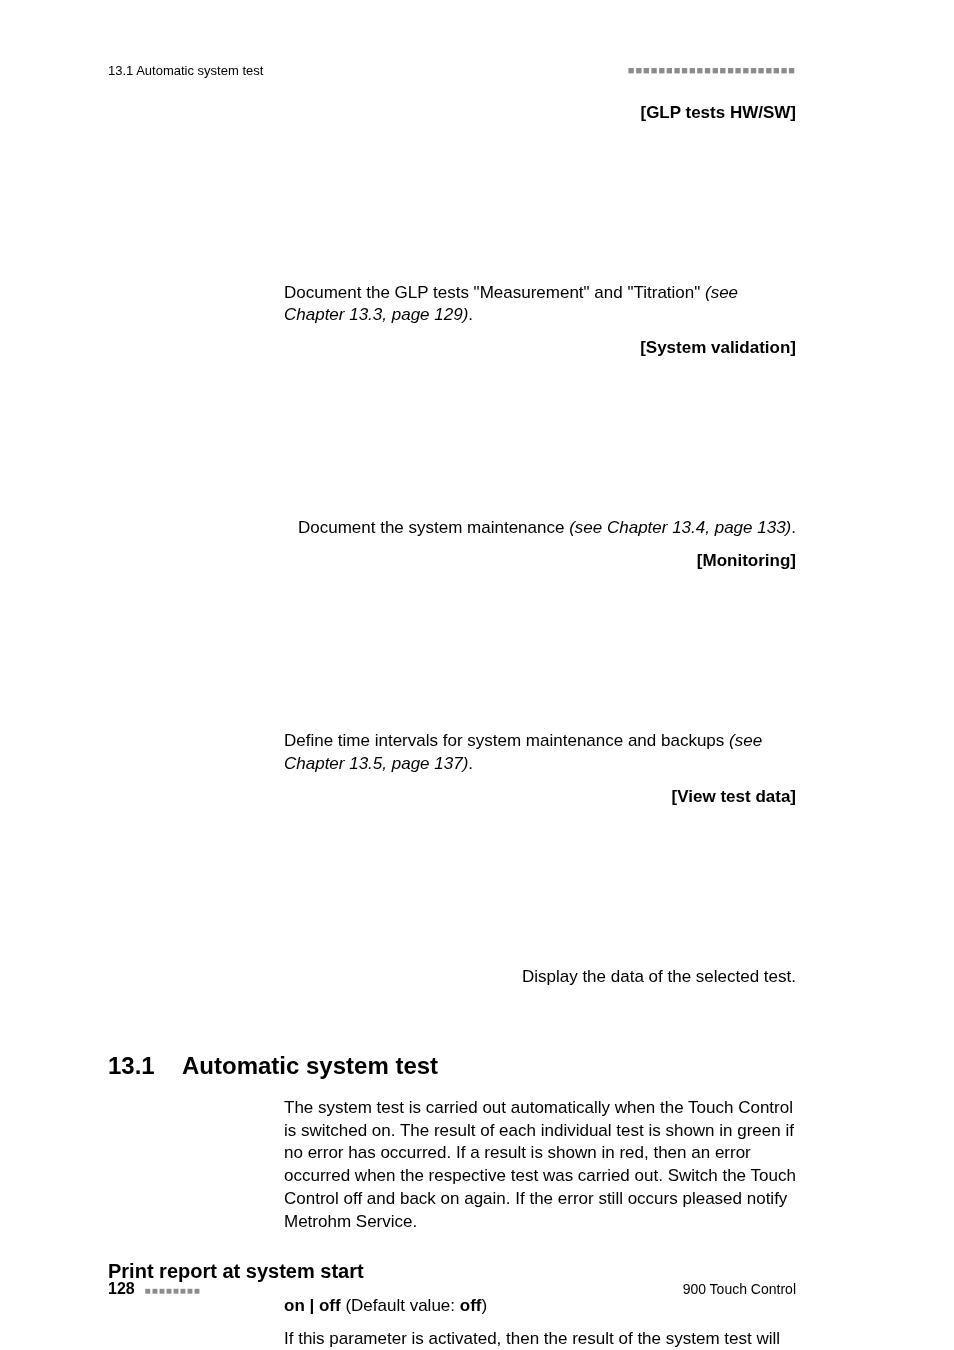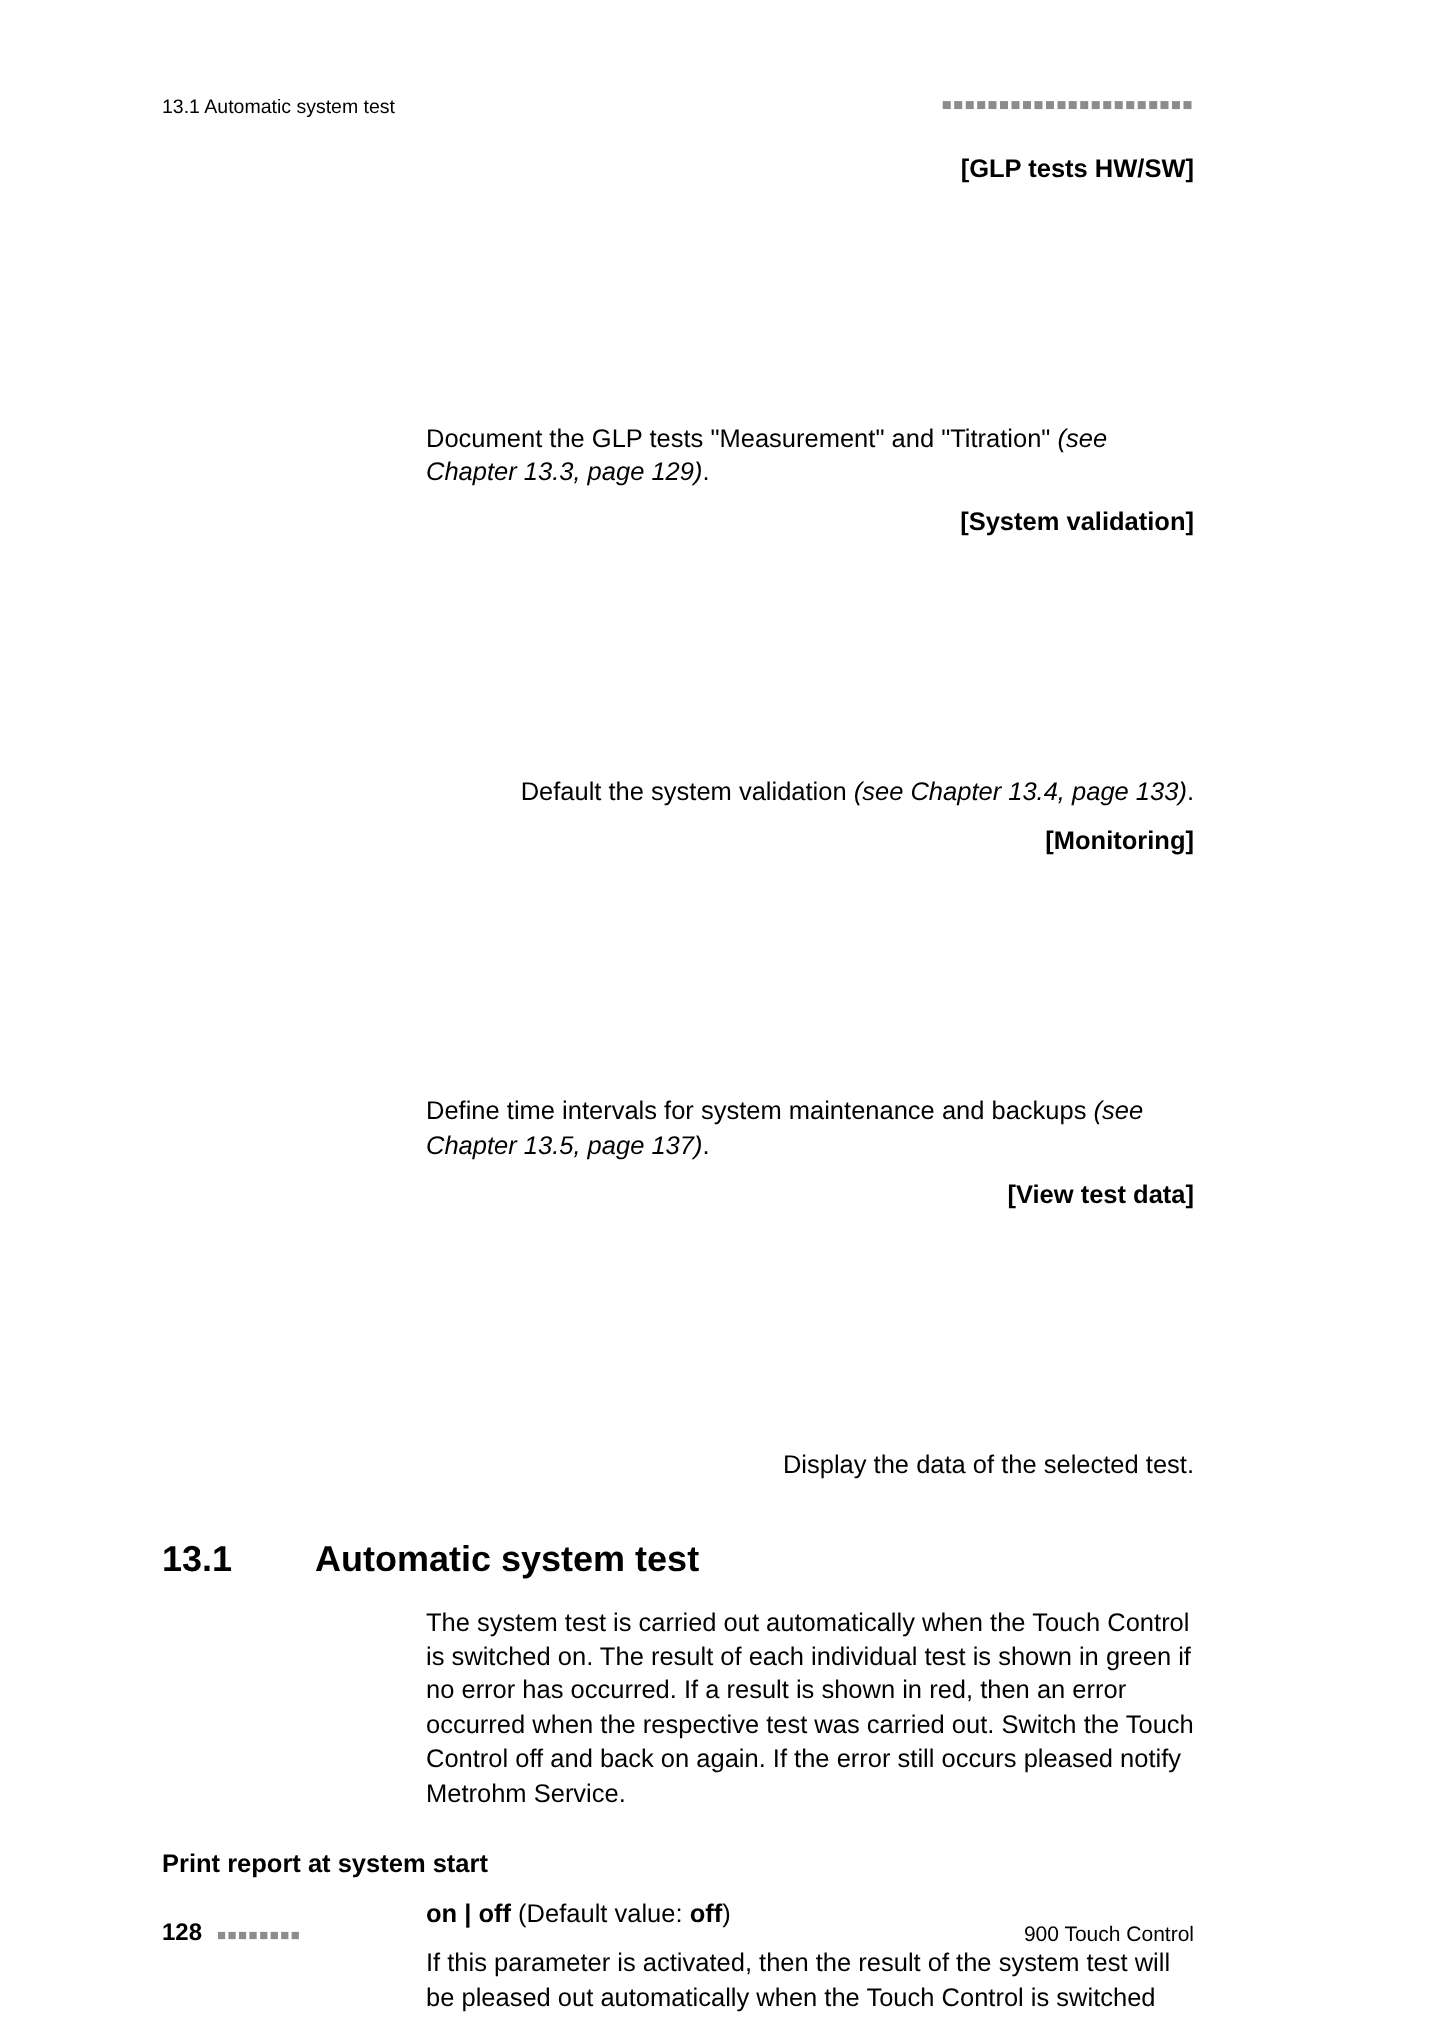--- a/index.html
+++ b/index.html
@@ -53,43 +53,42 @@
     flex: 1;
     font-size: 17px;
   }
   .defrow.stacked { flex-direction: column; }
   .defrow.stacked .term { width: auto; margin-bottom: 4px; }
   .defrow.stacked .desc { padding-left: 176px; }
 
   .section-row {
     display: flex;
     align-items: center;
-    margin-top: 35px;
+    margin-top: 61px;
     margin-bottom: 14px;
-    gap: 28px;
   }
   .section-num {
     width: 74px;
     flex: 0 0 74px;
     font-weight: 800;
     font-size: 24px;
   }
   .section-title {
     font-weight: 800;
     font-size: 24px;
   }
   .body-block {
     margin-left: 176px;
   }
   .body-block p {
     margin: 10px 0 0 0;
   }
   .subhead {
     font-weight: 700;
-    font-size: 17px;
+    font-size: 20px;
     margin-top: 24px;
   }
   .footer {
     position: absolute;
     left: 108px;
     right: 108px;
     bottom: 50px;
     display: flex;
     justify-content: space-between;
     align-items: center;
@@ -121,21 +120,21 @@
   <div class="defrow stacked">
     <div class="term">[GLP tests HW/SW]</div>
     <div class="desc">
       <span>Document the GLP tests "Measurement" and "Titration" </span><i>(see Chapter 13.3, page 129)</i><span>.</span>
     </div>
   </div>
 
   <div class="defrow stacked" style="margin-top:10px;">
     <div class="term">[System validation]</div>
     <div class="desc">
-      <span>Default the system validation </span><i>(see Chapter 13.4, page 133)</i><span>.</span>
+      <span>Document the system maintenance </span><i>(see Chapter 13.4, page 133)</i><span>.</span>
     </div>
   </div>
 
   <div class="defrow stacked" style="margin-top:10px;">
     <div class="term">[Monitoring]</div>
     <div class="desc">
       <span>Define time intervals for system maintenance and backups </span><i>(see Chapter 13.5, page 137)</i><span>.</span>
     </div>
   </div>
 

